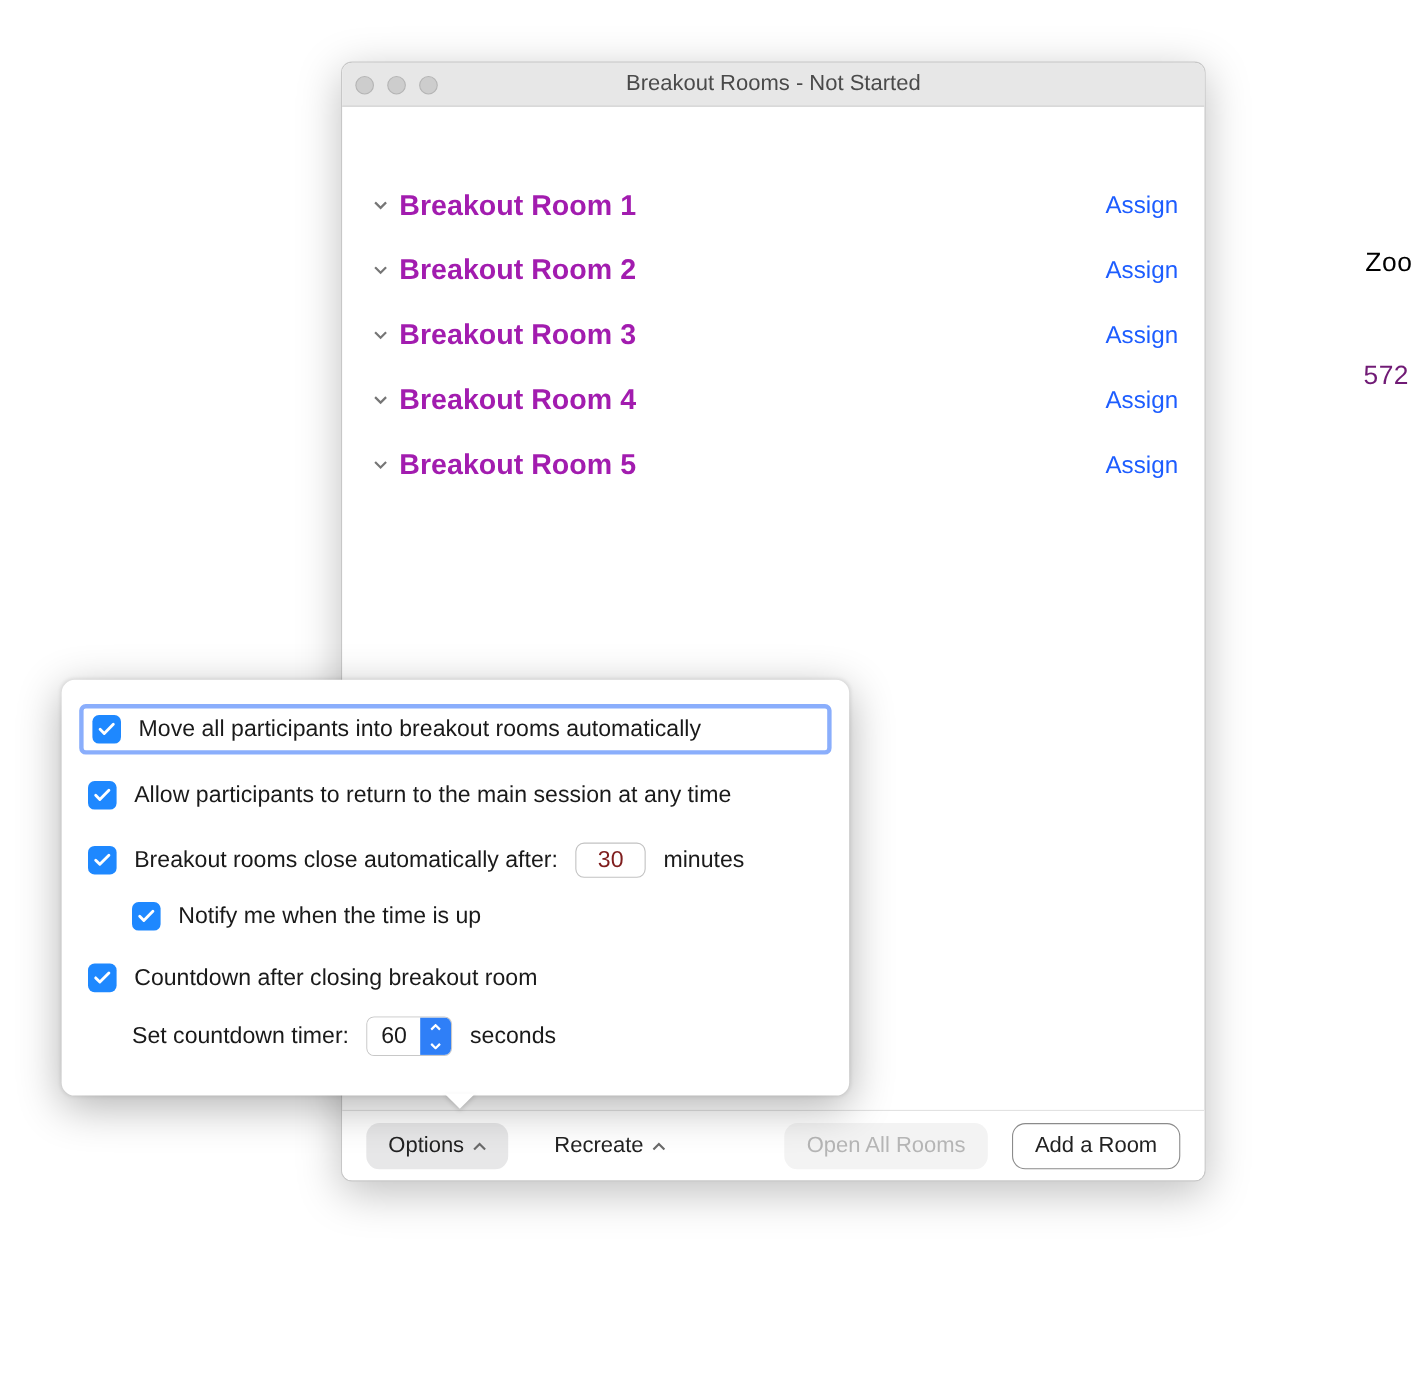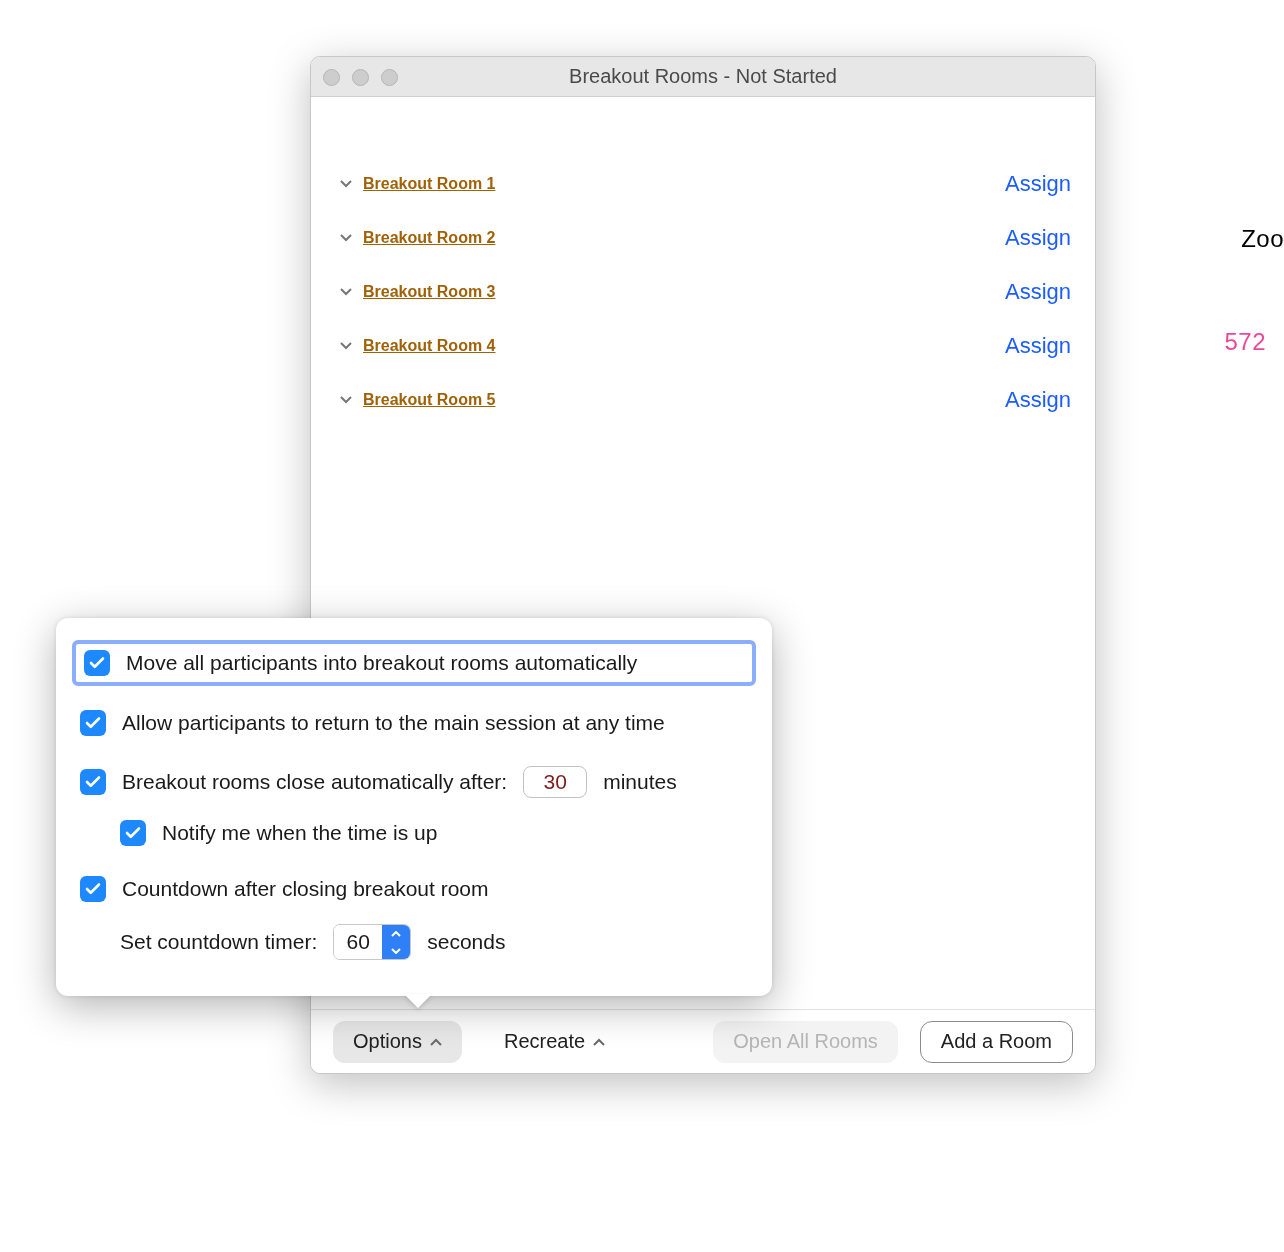--- a/index.html
+++ b/index.html
@@ -14,24 +14,24 @@
     .peek-right {
       position: absolute;
       right: 0;
       top: 225px;
       font-size: 24px;
       color: #000;
       letter-spacing: 0.5px;
     }
     .peek-right-2 {
       position: absolute;
-      right: 18px;
+      right: 3px;
       top: 328px;
       font-size: 24px;
-      color: #ec4899;
+      color: #701a75;
       letter-spacing: 0.5px;
     }
     .dialog {
       position: absolute;
       left: 310px;
       top: 56px;
       width: 786px;
       height: 1018px;
       background: #fff;
       border: 1px solid #c7c7c7;
@@ -81,25 +81,24 @@
     }
     .chevron {
       width: 22px;
       display: inline-flex;
       align-items: center;
       justify-content: center;
       color: #767676;
       font-size: 14px;
     }
     .room-name {
-      font-size: 16px;
+      font-size: 26px;
       font-weight: 700;
-      color: #a16207;
+      color: #a21caf;
       margin-left: 6px;
-      text-decoration: underline;
     }
     .room-spacer { flex: 1; }
     .assign-link {
       color: #1d5dff;
       font-size: 22px;
       cursor: pointer;
     }
     .bottom-bar {
       height: 64px;
       border-top: 1px solid #e2e2e2;

